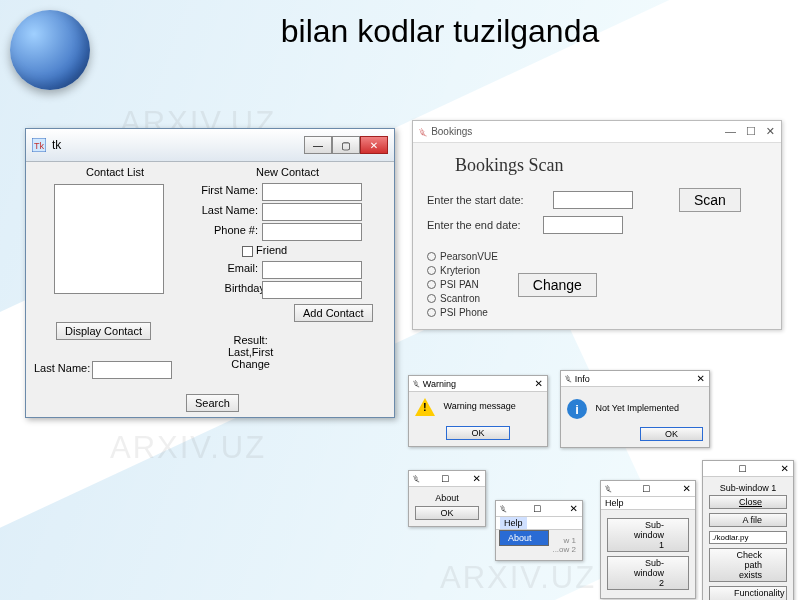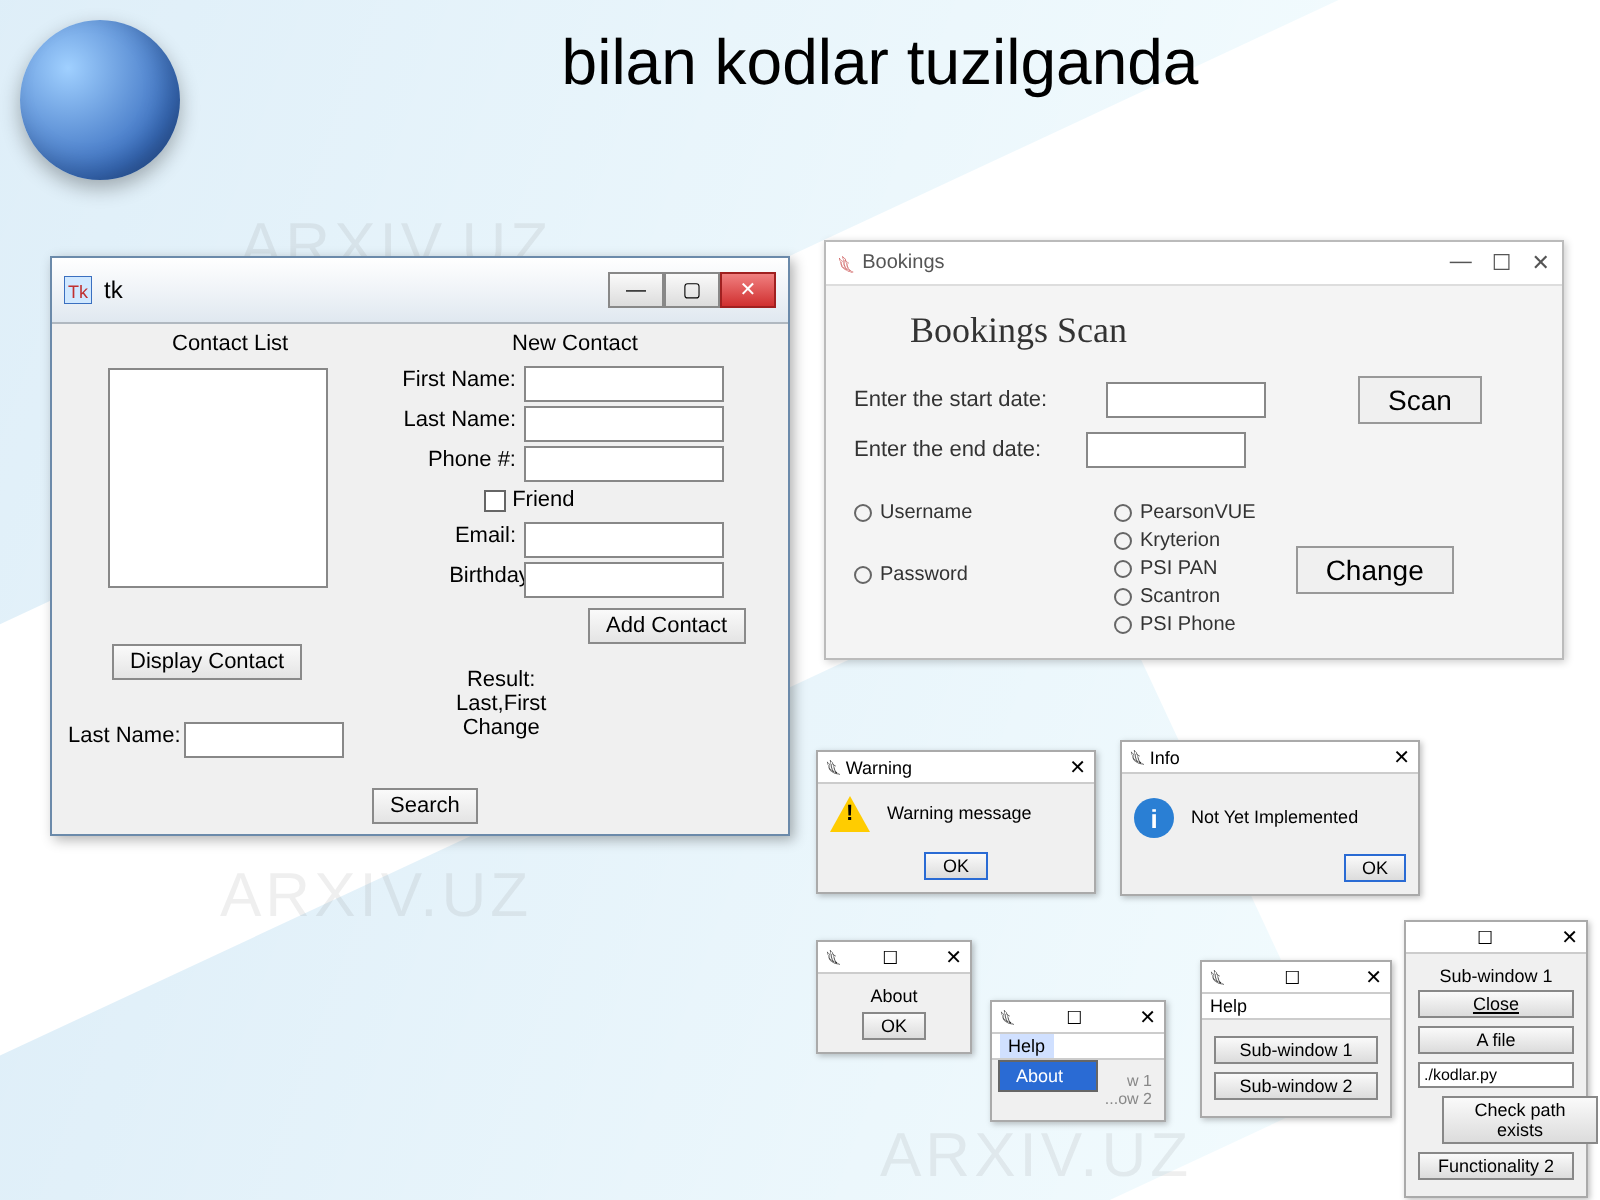--- a/index.html
+++ b/index.html
@@ -90,21 +90,21 @@
 .dlg {
 position:absolute; background:#f0f0f0; border:1px solid #aaa;
 box-shadow:1px 1px 3px rgba(0,0,0,0.25); font-size:9px;
 }
 .dlg .tbar { height:16px; background:#fff; border-bottom:1px solid #ccc; display:flex; align-items:center; padding:0 4px; }
 .dlg .tbar .x { margin-left:auto; font-size:10px; }
 .dlg-body { padding:6px; }
 .icon-circ { width:20px; height:20px; border-radius:50%; display:inline-flex; align-items:center; justify-content:center; color:#fff; font-weight:bold; font-size:13px; vertical-align:middle; margin-right:6px; }
 .warn-tri { width:0;height:0;border-left:10px solid transparent;border-right:10px solid transparent;border-bottom:18px solid #ffcc00; display:inline-block; vertical-align:middle; margin-right:6px; position:relative; }
 .warn-tri::after { content:"!"; position:absolute; left:-2px; top:3px; font-size:11px; color:#000; font-weight:bold; }
-.btn-ok { border:1px solid #888; background:linear-gradient(#fafafa,#dcdcdc); padding:1px 8px; font-size:9px; }
+.btn-ok { border:1px solid #888; background:linear-gradient(#fafafa,#dcdcdc); padding:1px 24px; font-size:9px;text-align:right; }
 .menu-pop { position:absolute; background:#fff; border:1px solid #666; font-size:9px; }
 .menu-pop div { padding:2px 8px; }
 .menu-hl { background:#2a6bd4; color:#fff; }
 </style>
 </head>
 <body>
 
 <div class="bg-diag bg1"></div>
 <div class="bg-diag bg2"></div>
 <div class="watermark" style="top:105px; left:120px;">ARXIV.UZ</div>
@@ -193,31 +193,20 @@
       <span style="width:110px;">Enter the start date:</span>
       <span class="tk-input" style="width:80px;"></span>
       <button class="btn2" style="margin-left:30px;">Scan</button>
     </div>
     <div style="display:flex; align-items:center; gap:6px; margin:4px 0 14px 0;">
       <span style="width:110px;">Enter the end date:</span>
       <span class="tk-input" style="width:80px;"></span>
     </div>
 
     <div style="display:flex; gap:20px;">
-      <div style="width:110px;">
-        <div class="radio">
-            <span class="radio-c"></span>
-            <span>Username</span>
-          </div>
-        <div style="height:14px;"></div>
-        <div class="radio">
-            <span class="radio-c"></span>
-            <span>Password</span>
-          </div>
-      </div>
       <div>
         <div class="radio">
             <span class="radio-c"></span>
             <span>PearsonVUE</span>
           </div>
         <div class="radio">
             <span class="radio-c"></span>
             <span>Kryterion</span>
           </div>
         <div class="radio">
@@ -293,16 +282,16 @@
   </div>
 </div>
 
 <div class="dlg" style="top:460px; left:702px; width:92px;">
   <div class="tbar"><span style="margin-left:auto;">☐</span>&nbsp;<span class="x">✕</span></div>
   <div class="dlg-body">
     <div style="text-align:center;">Sub-window 1</div>
     <button class="btn-ok" style="width:100%;margin:2px 0;text-decoration:underline;">Close</button>
     <button class="btn-ok" style="width:100%;margin:2px 0;">A file</button>
     <div style="background:#fff;border:1px solid #888;padding:1px 2px;margin:2px 0;font-size:8px;">./kodlar.py</div>
-    <button class="btn-ok" style="width:100%;margin:2px 12px;">Check path exists</button>
+    <button class="btn-ok" style="width:100%;margin:2px 0;">Check path exists</button>
     <button class="btn-ok" style="width:100%;margin:2px 0;">Functionality 2</button>
   </div>
 </div>
 
 </body></html>

